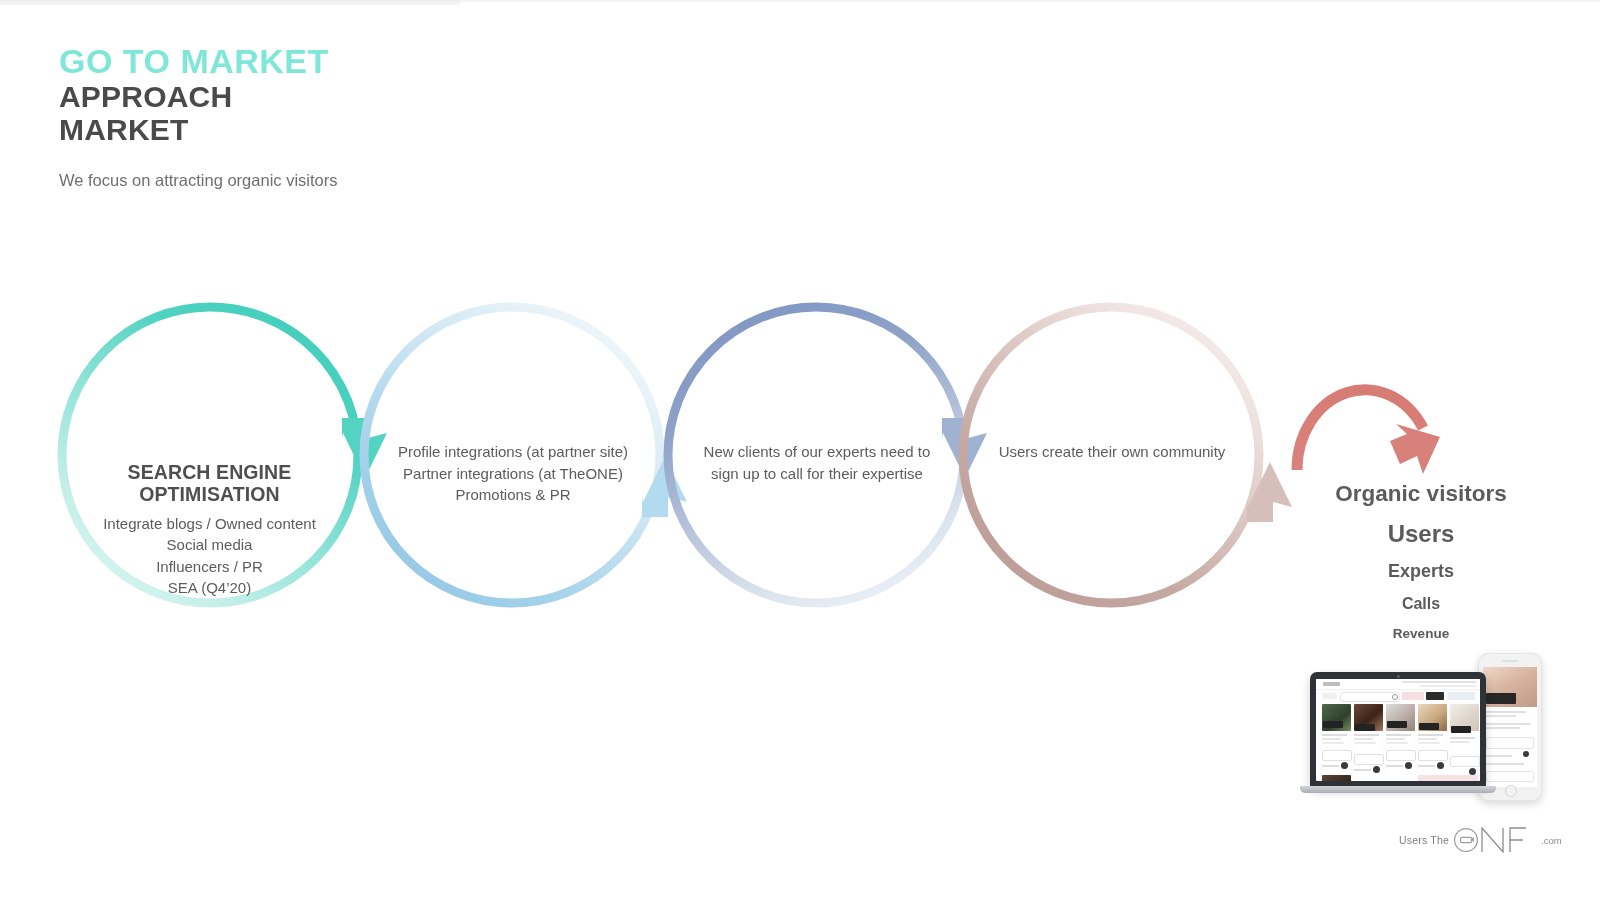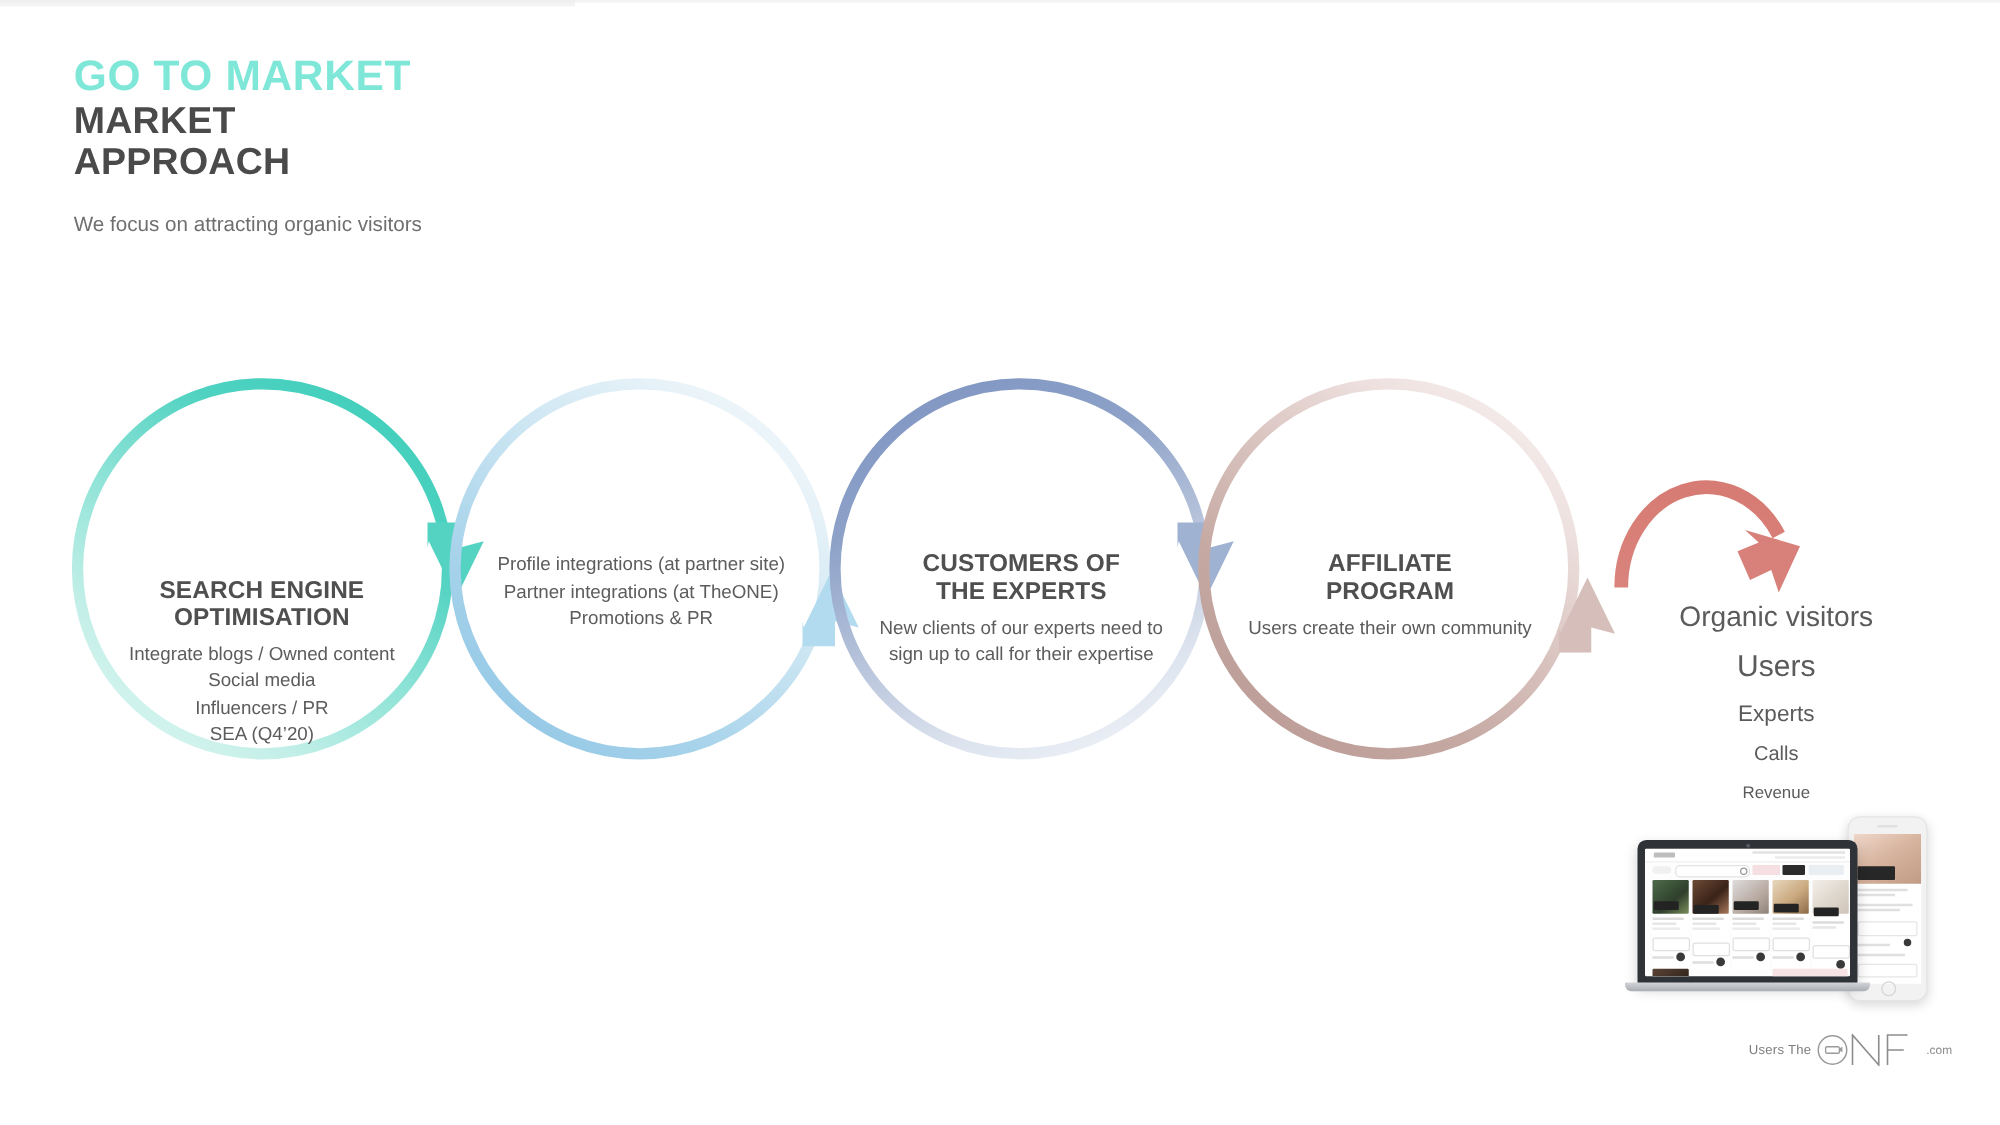--- a/index.html
+++ b/index.html
@@ -42,21 +42,21 @@
   .node-body{font-size:15px;color:#5c5c5c;line-height:1.44;}
   .node-body div{white-space:nowrap;}
   .node-body.wrap div{white-space:normal;}
 
   #n1{left:77px;  top:462px; width:265px;}
   #n2{left:382px; top:441px; width:262px;}
   #n3{left:688px; top:441px; width:258px;}
   #n4{left:990px; top:441px; width:244px;}
 
   
-  #funnel{position:absolute;left:1300px;top:483px;width:242px;text-align:center;color:#5b5b5b;}
+  #funnel{position:absolute;left:1300px;top:483px;width:242px;text-align:center;color:#5b5b5b;font-weight:bold;}
   #funnel .f{line-height:1.0;}
   #funnel .f0{font-size:22.5px;margin-bottom:16px;}
   #funnel .f1{font-size:24px;margin-bottom:16px;}
   #funnel .f2{font-size:18px;margin-bottom:16px;}
   #funnel .f3{font-size:16px;margin-bottom:15px;}
   #funnel .f4{font-size:13.5px;}
 
   
   #devices{position:absolute;left:1296px;top:650px;width:260px;height:165px;}
 
@@ -122,22 +122,22 @@
 </head>
 <body>
 
 <div id="slide">
 
   <div class="top-strip2"></div>
   <div class="top-strip"></div>
 
   <div class="header">
     <div class="eyebrow">GO TO MARKET</div>
+    <div class="h1">APPROACH</div>
     <div class="h1">MARKET</div>
-    <div class="h1">APPROACH</div>
     <div class="subtitle">
       <div>We focus on attracting organic visitors</div>
     </div>
   </div>
 
   <svg id="diagram" viewBox="0 0 1600 900" xmlns="http://www.w3.org/2000/svg">
     <defs>
 
       <linearGradient id="g1" x1="0.78" y1="0.04" x2="0.12" y2="0.96">
         <stop offset="0%" stop-color="#43CFBC"></stop>
@@ -218,34 +218,26 @@
 
   <div id="n2" class="node-text">
     <div class="node-body">
       <div>Profile integrations (at partner site)</div>
       <div>Partner integrations (at TheONE)</div>
       <div>Promotions &amp; PR</div>
     </div>
   </div>
 
   <div id="n3" class="node-text">
-    <div class="node-title">
-      <div>CUSTOMERS OF</div>
-      <div>THE EXPERTS</div>
-    </div>
     <div class="node-body wrap">
       <div>New clients of our experts need to sign up to call for their expertise</div>
     </div>
   </div>
 
   <div id="n4" class="node-text">
-    <div class="node-title">
-      <div>AFFILIATE</div>
-      <div>PROGRAM</div>
-    </div>
     <div class="node-body wrap">
       <div>Users create their own community</div>
     </div>
   </div>
 
   <div id="funnel">
     <div class="f f0">Organic visitors</div>
     <div class="f f1">Users</div>
     <div class="f f2">Experts</div>
     <div class="f f3">Calls</div>

